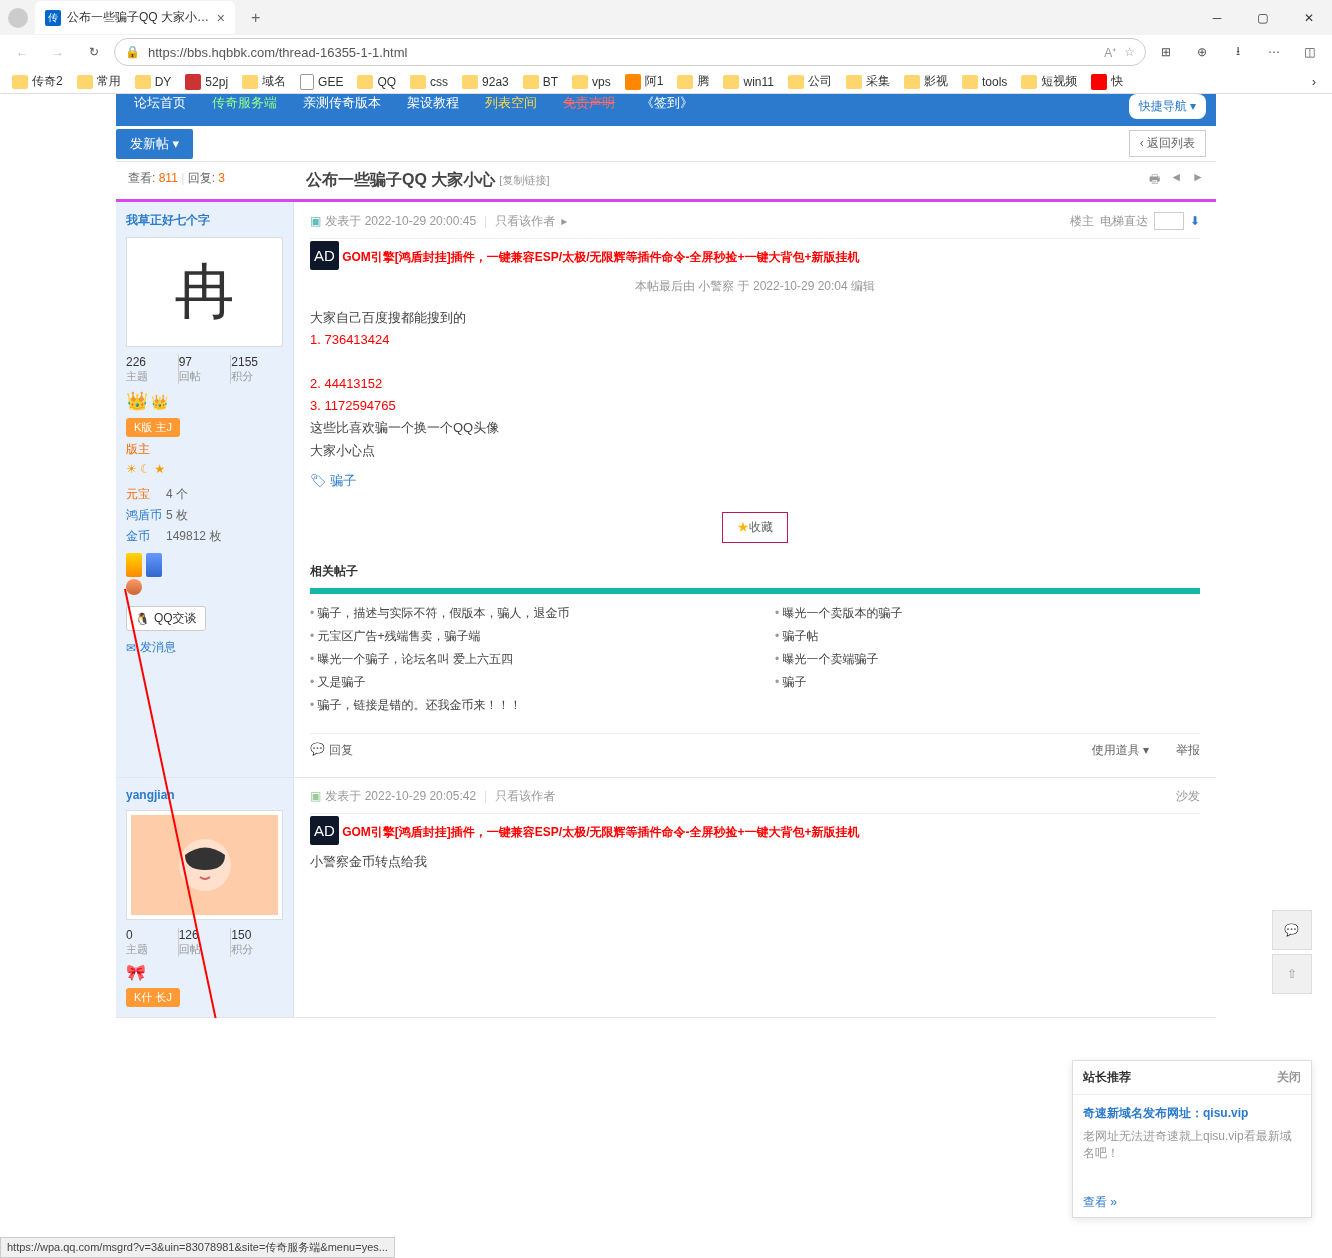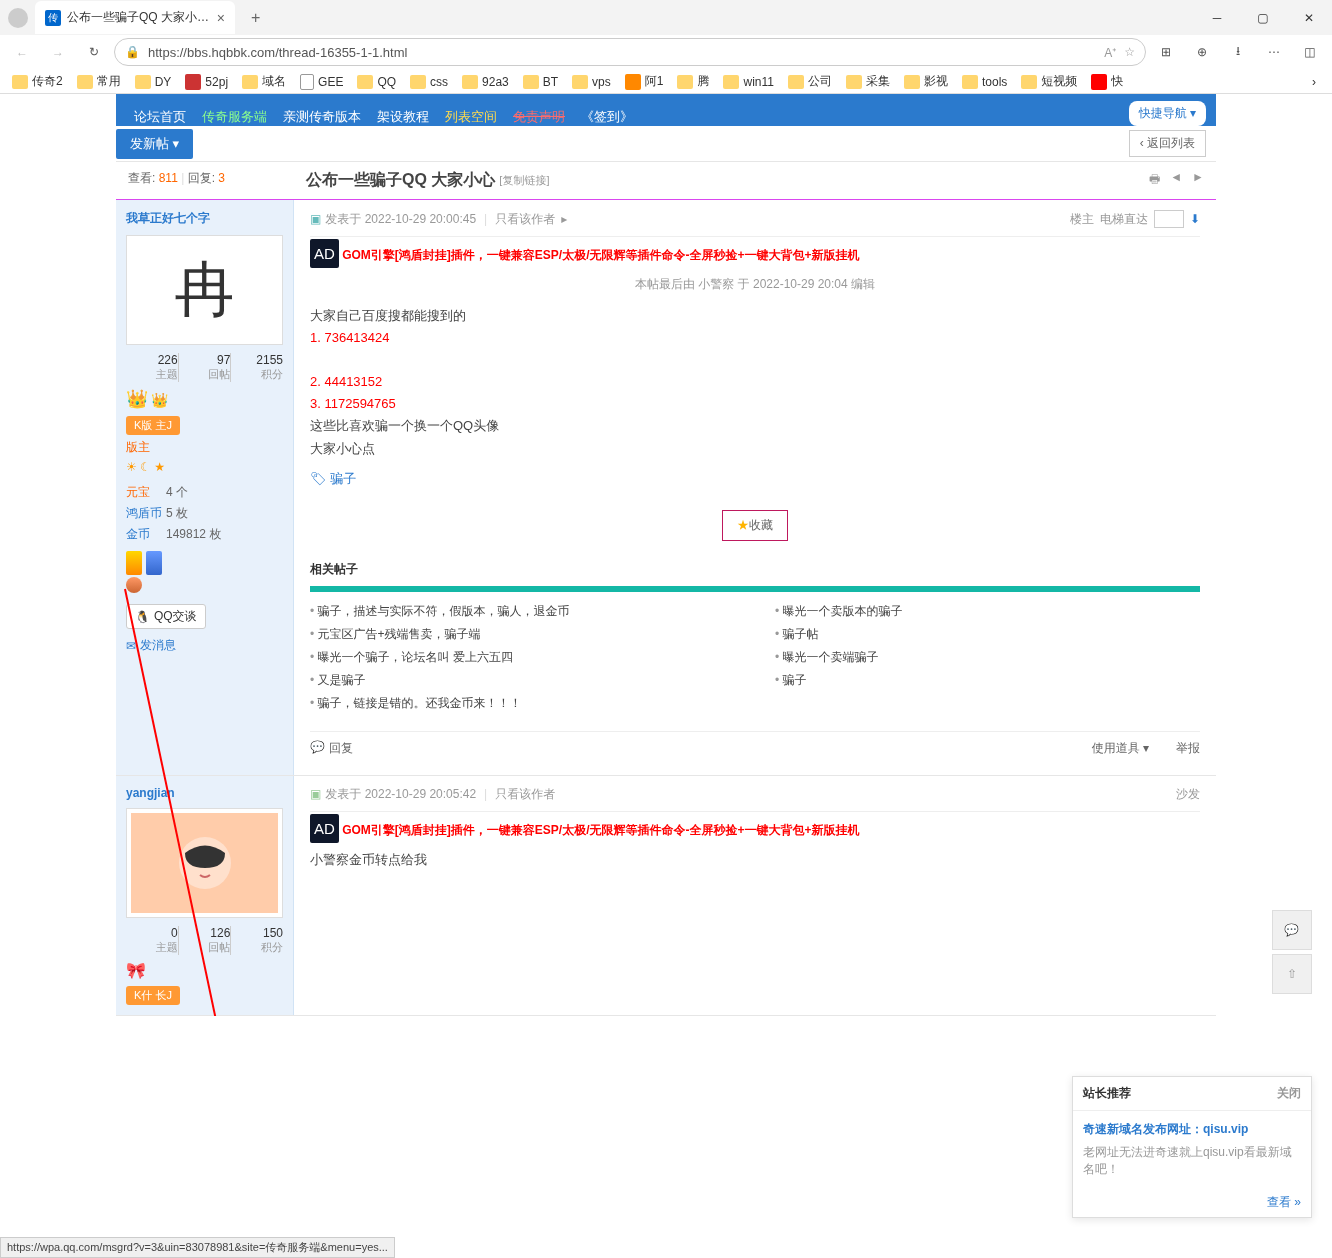--- a/index.html
+++ b/index.html
@@ -20,46 +20,46 @@
 .url-box { flex: 1; height: 28px; border: 1px solid #ccc; border-radius: 14px; display: flex; align-items: center; padding: 0 10px; gap: 8px; }
 .url-text { flex: 1; font-size: 13px; color: #555; }
 .bookmarkbar { height: 25px; display: flex; align-items: center; gap: 2px; padding: 0 6px; overflow: hidden; }
 .bm-item { display: flex; align-items: center; gap: 4px; padding: 2px 6px; cursor: pointer; white-space: nowrap; font-size: 12px; }
 .bm-folder { width: 16px; height: 14px; background: #ffd66e; border-radius: 2px; }
 .bm-file { width: 14px; height: 16px; border: 1px solid #999; border-radius: 2px; }
 .bm-icon { width: 16px; height: 16px; background: #ddd; border-radius: 2px; }
 .bm-chevron { margin-left: auto; padding: 0 10px; cursor: pointer; }
 
 .page-wrap { width: 1100px; margin: 0 auto; background: #fff; }
-.forum-nav { background: #2b7acd; color: #fff; height: 32px; display: flex; align-items: flex-end; padding: 0 10px; }
+.forum-nav { background: #2b7acd; color: #fff; height: 32px; display: flex; align-items: flex-start; padding: 0 10px; gap: 10px; }
 .forum-nav a { color: #fff; padding: 0 8px; font-size: 13px; cursor: pointer; }
 .forum-nav .green { color: #8dff8d; }
 .forum-nav .yellow { color: #ffdb4d; }
 .forum-nav .red { color: #ff6b6b; text-decoration: line-through; }
 .quick-nav { margin-left: auto; background: #fff; color: #2b7acd; padding: 4px 10px; border-radius: 8px; cursor: pointer; }
 
 .subnav { height: 36px; display: flex; align-items: center; padding: 0 0px; border-bottom: 1px solid #e6e6e6; }
 .newpost-btn { background: #2b7acd; color: #fff; padding: 6px 14px; border-radius: 2px; cursor: pointer; font-size: 13px; }
 .return-list { margin-left: auto; border: 1px solid #ccc; padding: 4px 10px; cursor: pointer; color: #666; margin-right: 10px; }
 
-.stats-bar { display: flex; border-bottom: 1px solid #d946ef; }
+.stats-bar { display: flex; border-bottom: 3px solid #d946ef; }
 .stats-left { width: 178px; padding: 8px 12px; font-size: 12px; color: #666; }
 .stats-left .num { color: #ff6600; }
 .stats-right { flex: 1; padding: 8px 12px; display: flex; align-items: center; }
 .thread-title { font-size: 16px; font-weight: bold; color: #444; }
 .copy-link { font-size: 11px; color: #999; margin-left: 4px; }
 .thread-icons { margin-left: auto; display: flex; gap: 10px; color: #999; }
 
 .post-row { display: flex; border-bottom: 1px solid #e6e6e6; }
 .post-side { width: 178px; background: #e8f1fb; border-right: 1px solid #d1e3f5; padding: 10px; }
 .post-main { flex: 1; padding: 10px 16px; }
 .username { color: #2b7acd; font-weight: bold; cursor: pointer; }
 .avatar-box { background: #fff; padding: 4px; border: 1px solid #ddd; margin-top: 8px; }
 .avatar-img { width: 100%; height: 100px; background: #fff; display: flex; align-items: center; justify-content: center; font-size: 60px; font-family: serif; }
-.user-stats { display: flex; margin-top: 8px; text-align: right; }
+.user-stats { display: flex; margin-top: 8px; text-align: left; }
 .user-stats > div { flex: 1; border-right: 1px solid #ccc; }
 .user-stats > div:last-child { border-right: none; }
 .user-stats .stat-num { color: #333; font-size: 12px; }
 .user-stats .stat-lbl { color: #999; font-size: 11px; }
 .badge { margin-top: 6px; background: #ff9933; color: #fff; padding: 2px 8px; border-radius: 3px; display: inline-block; font-size: 11px; }
 .role-label { color: #ff6600; margin-top: 4px; }
 .mood-icons { margin-top: 4px; font-size: 12px; color: #ff9900; }
 .user-props { margin-top: 8px; font-size: 12px; }
 .user-props .row { display: flex; padding: 2px 0; }
 .user-props .k { color: #ff6600; width: 40px; }
@@ -92,21 +92,21 @@
 .post-footer .right { margin-left: auto; display: flex; gap: 27px; }
 .content-area { position: relative; }
 
 .side-float { position: fixed; right: 20px; bottom: 260px; }
 .side-float-btn { width: 40px; height: 40px; background: #f0f0f0; border: 1px solid #ddd; display: flex; align-items: center; justify-content: center; margin-bottom: 4px; cursor: pointer; color: #999; }
 
 .recommend-box { position: fixed; right: 20px; bottom: 40px; width: 240px; border: 1px solid #ddd; background: #fff; box-shadow: 0 2px 8px rgba(0,0,0,0.1); }
 .recommend-head { display: flex; padding: 8px 10px; border-bottom: 1px solid #eee; font-weight: bold; }
 .recommend-body { padding: 10px; font-size: 12px; }
 .recommend-body a { color: #2b7acd; }
-.recommend-foot { text-align: right; padding: 6px 10px; }
+.recommend-foot { padding: 6px 10px; margin-top: 16px; }
 
 .status-bar { position: fixed; bottom: 0; left: 0; background: #f0f0f0; border: 1px solid #ccc; padding: 2px 6px; font-size: 11px; color: #444; }
 </style>
 </head>
 <body>
 
 <div class="browser-chrome">
   <div class="titlebar">
     <div class="titlebar-icon">
         <span style="width:20px;height:20px;background:#ccc;border-radius:50%;"></span>

